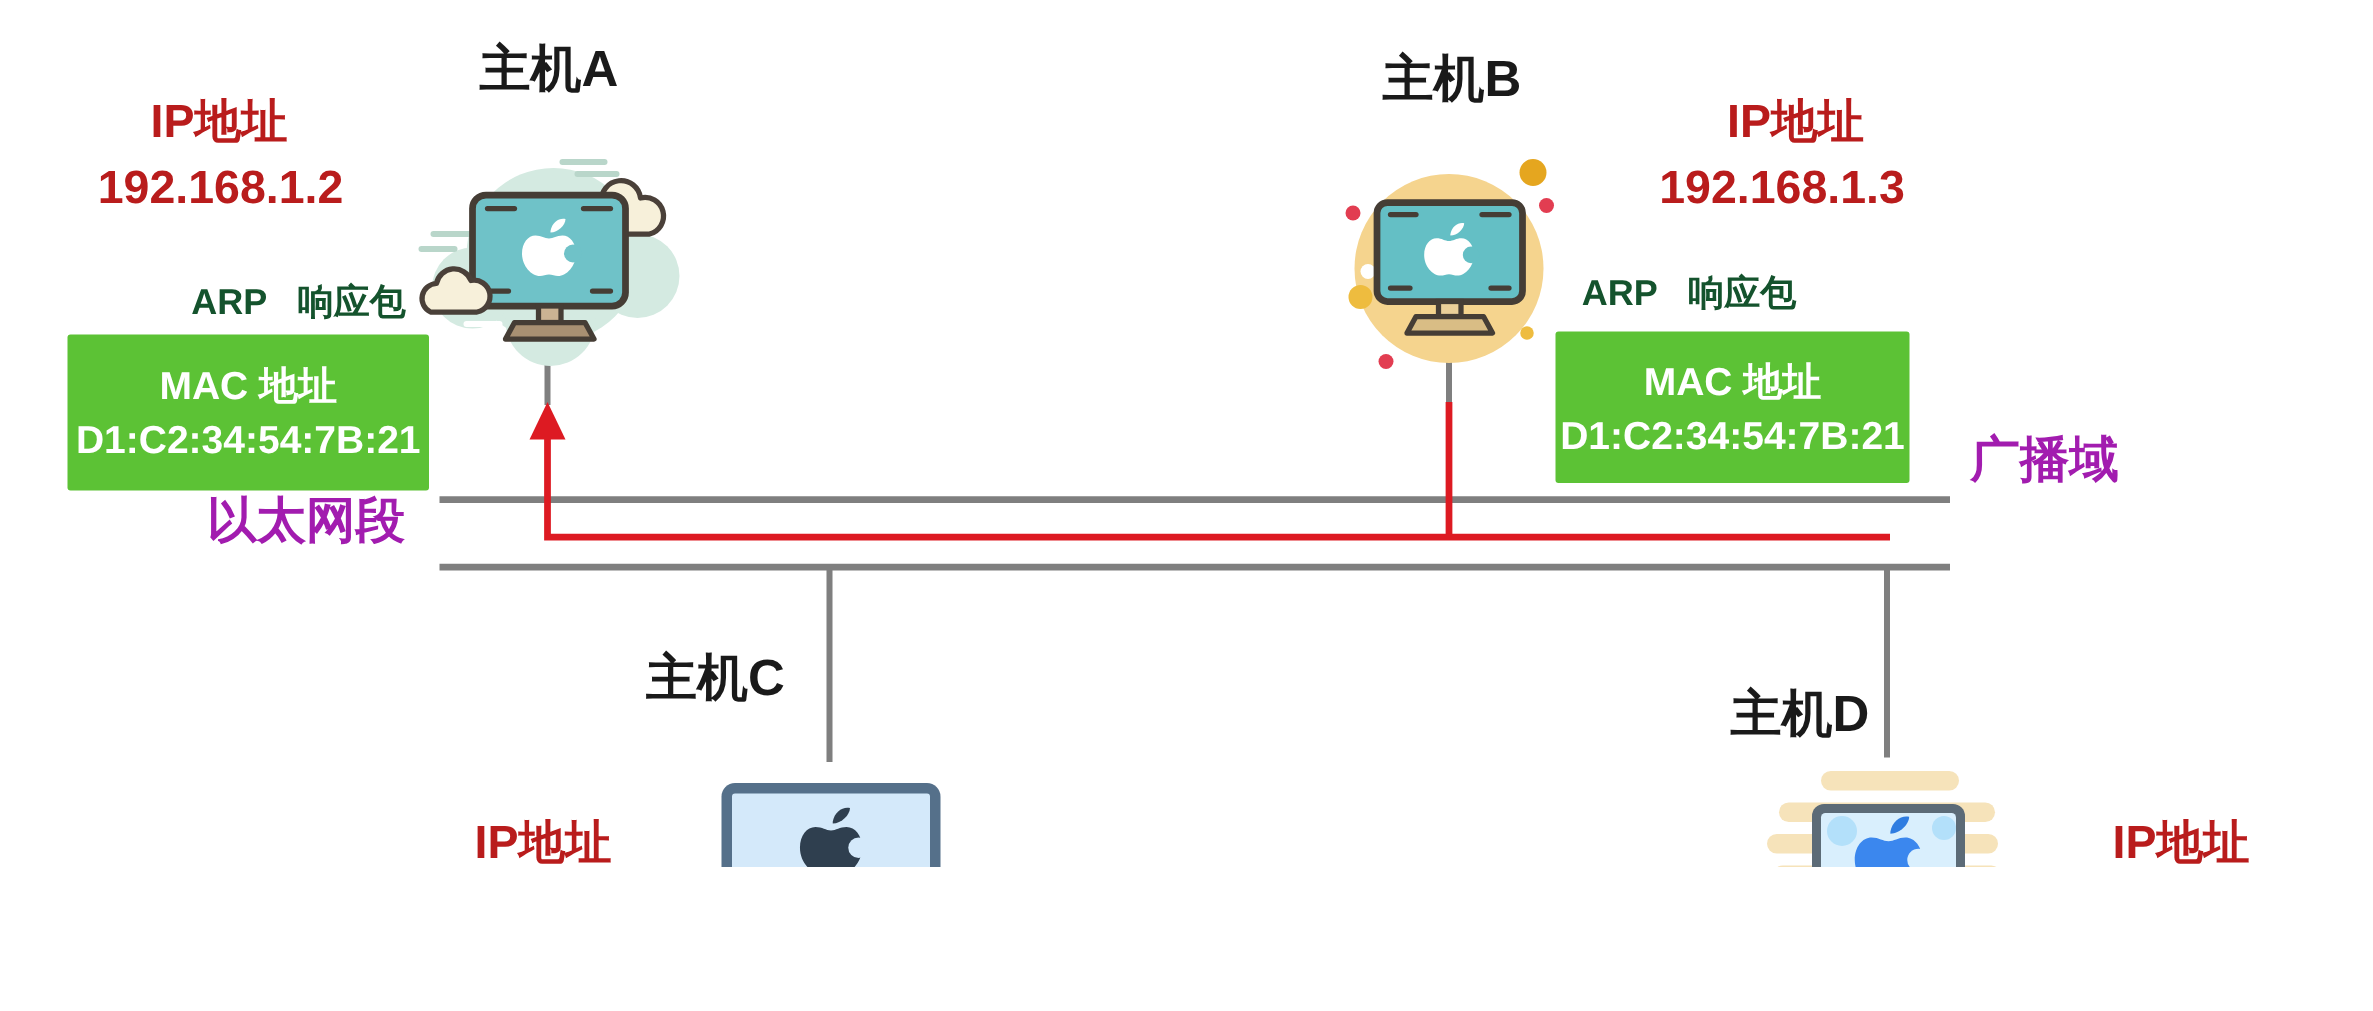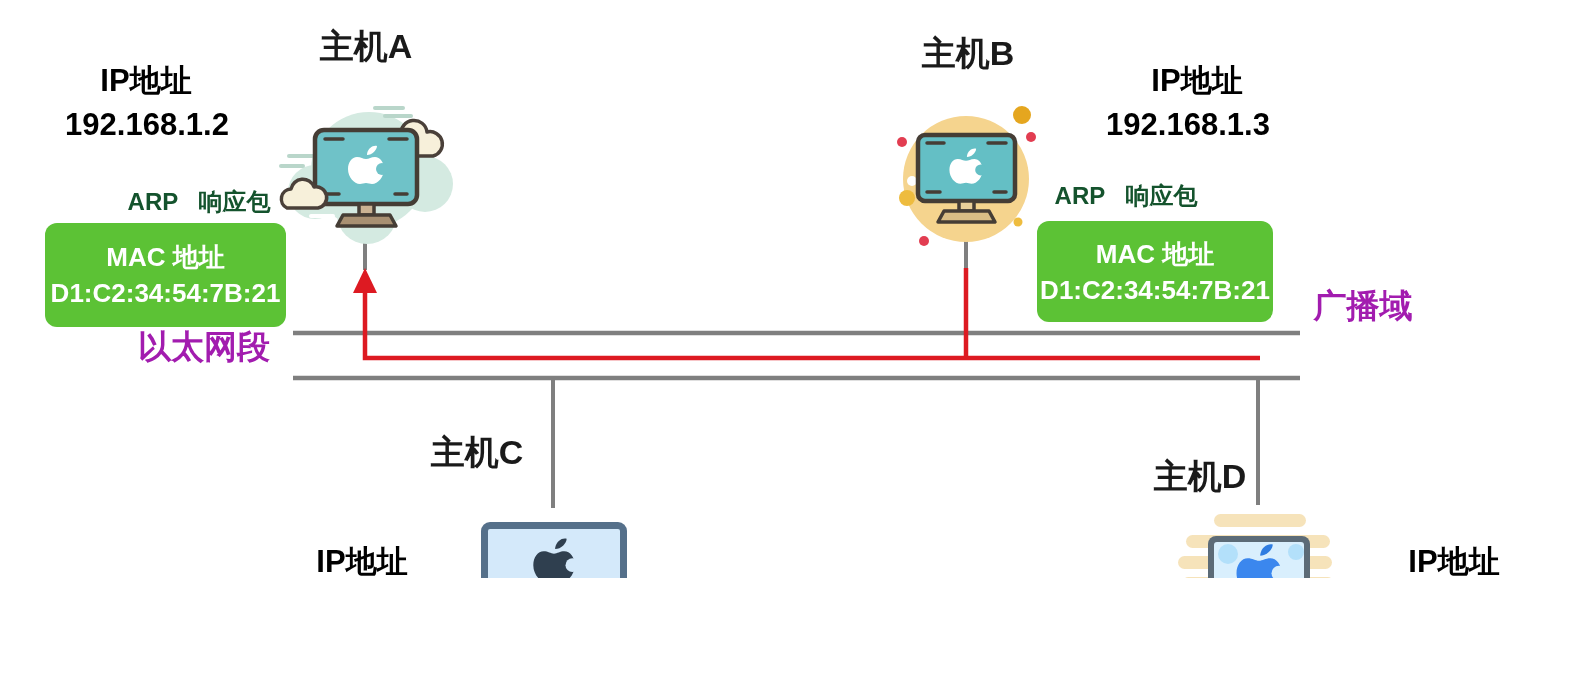--- a/index.html
+++ b/index.html
@@ -8,25 +8,25 @@
     overflow:hidden;font-family:"Liberation Sans",sans-serif;
   }
   .wires{position:absolute;left:0;top:0;}
   .icon{position:absolute;}
   .lbl{
     position:absolute;transform:translateX(-50%);
     font-weight:bold;white-space:nowrap;line-height:1.1;
     font-family:"Liberation Sans",sans-serif;
   }
   .host-name{font-size:34px;color:#1a1a1a;}
-  .ip-text{font-size:31px;color:#000000;}
+  .ip-text{font-size:31px;color:#b91c1c;}
   .arp-title{font-size:24px;color:#14532d;word-spacing:14px;}
   .pink-note{font-size:33px;color:#a21caf;}
   .macbox{
-    position:absolute;background:#5cc235;color:#ffffff;border-radius:12px;
+    position:absolute;background:#5cc235;color:#ffffff;border-radius:2px;
     display:flex;flex-direction:column;align-items:center;justify-content:center;
     gap:10px;font-weight:bold;font-size:26px;text-align:center;line-height:1;
     font-family:"Liberation Sans",sans-serif;
   }
 </style>
 </head>
 <body>
 
 <div class="canvas">
 

